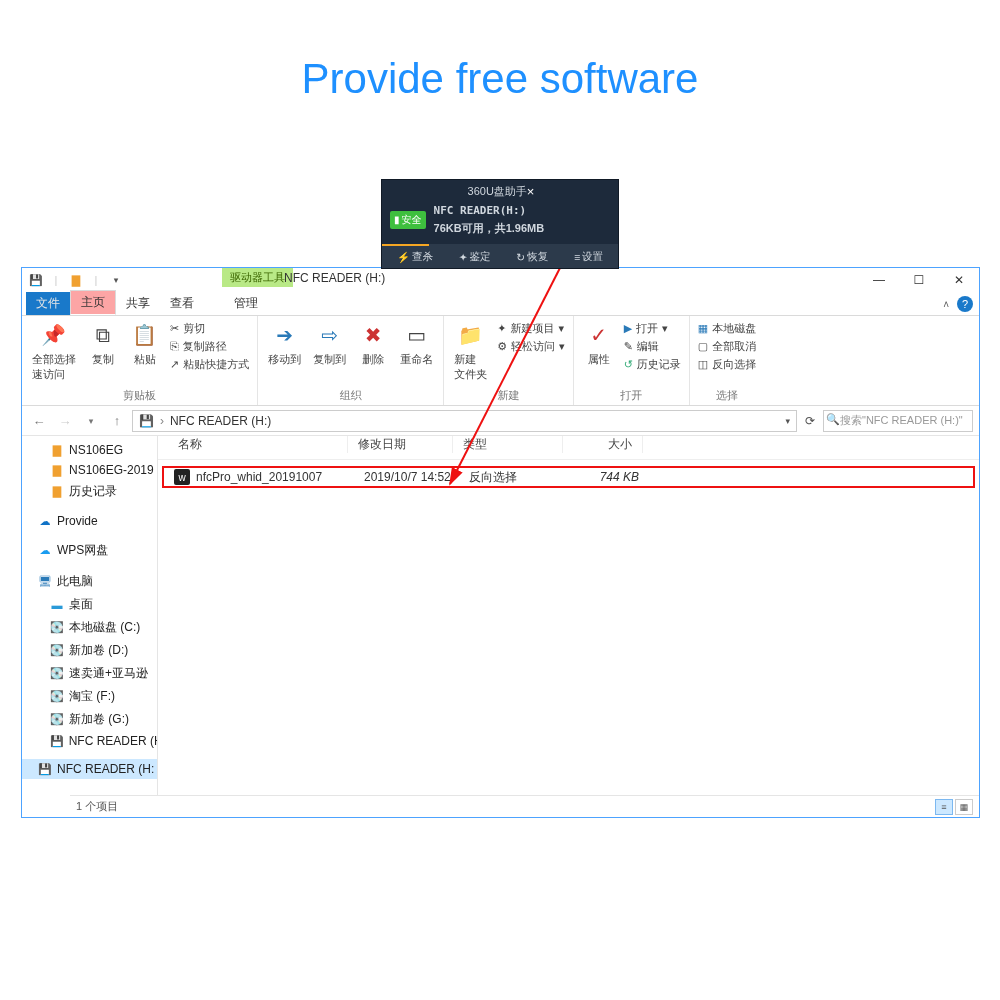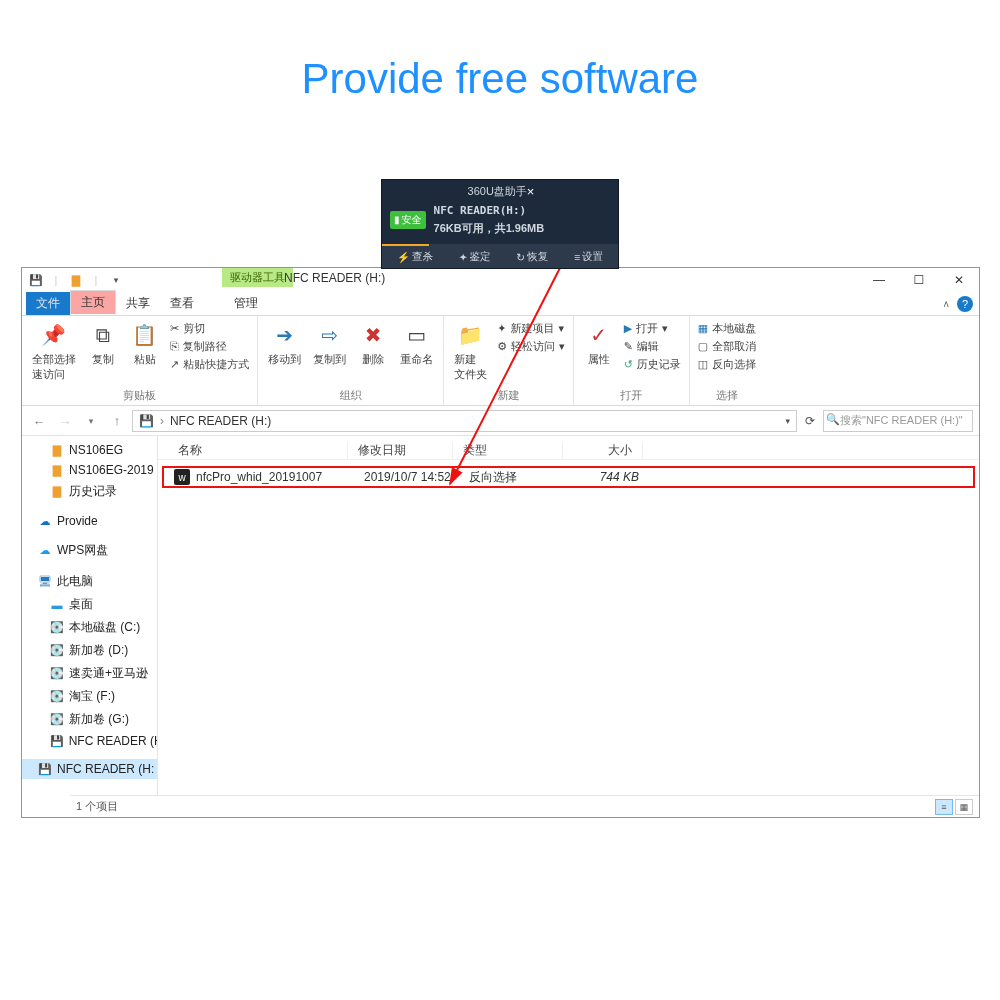--- a/index.html
+++ b/index.html
@@ -273,21 +273,21 @@
   }
   .tree .node.indent { padding-left:28px; }
   .tree .node.selected { background:#cce8ff; }
   .tree .sep { height:8px; }
   .ticon { width:14px; display:inline-flex; justify-content:center; font-size:11px;}
 
   .listarea { flex:1; position:relative; }
   .colheader {
     display:flex;
     height:24px;
-    align-items:flex-end;
+    align-items:flex-start;
     border-bottom:1px solid #eee;
     font-size:12px;
     color:#444;
   }
   .colheader div { padding:0 10px; border-right:1px solid #eee; }
   .c-name{ width:190px; padding-left:20px !important;}
   .c-date{ width:105px;}
   .c-type{ width:110px;}
   .c-size{ width:80px; text-align:right;}
 

